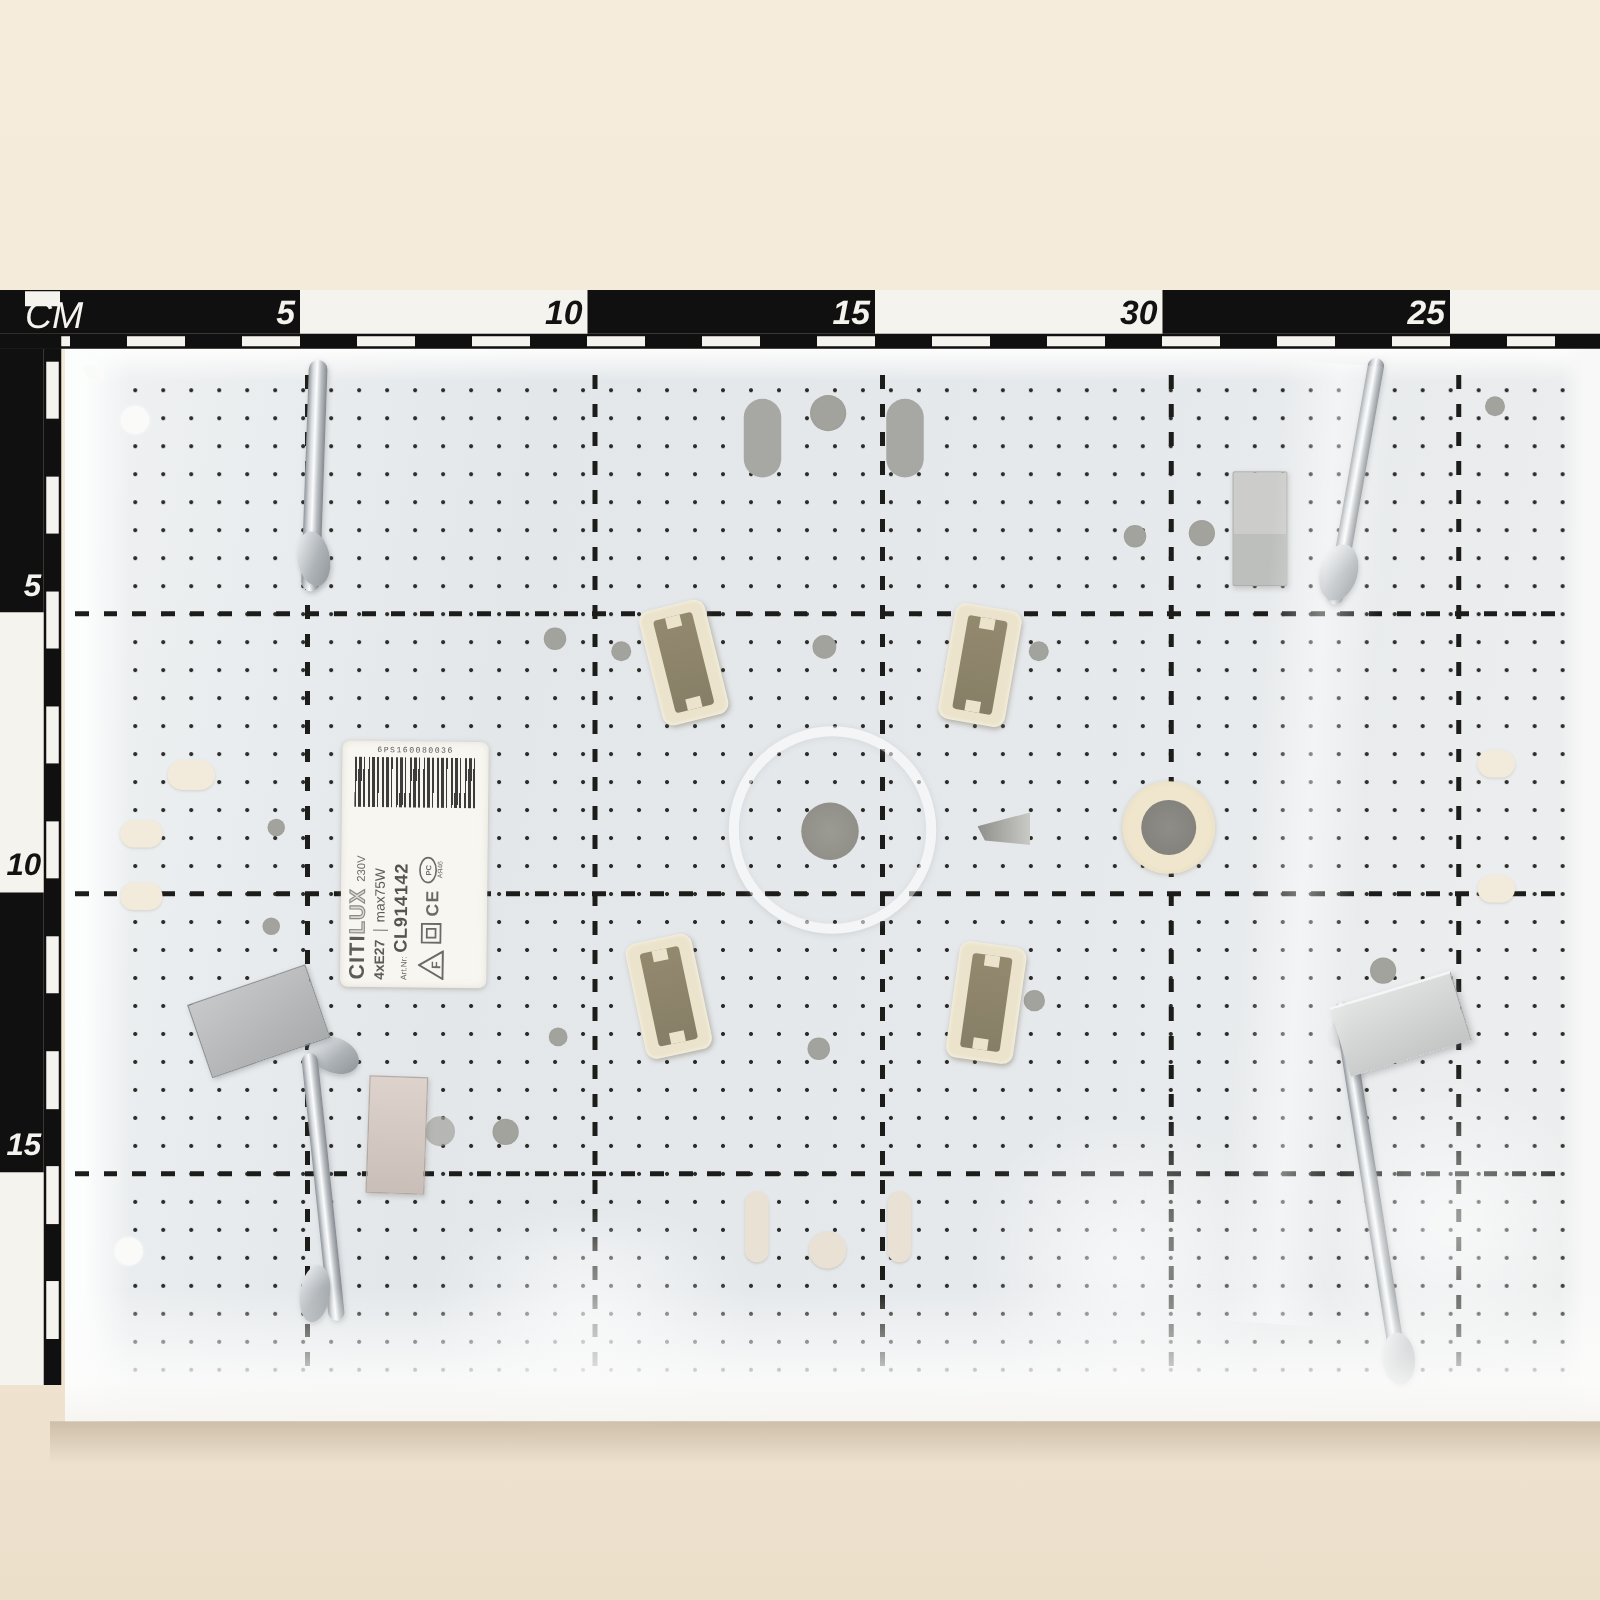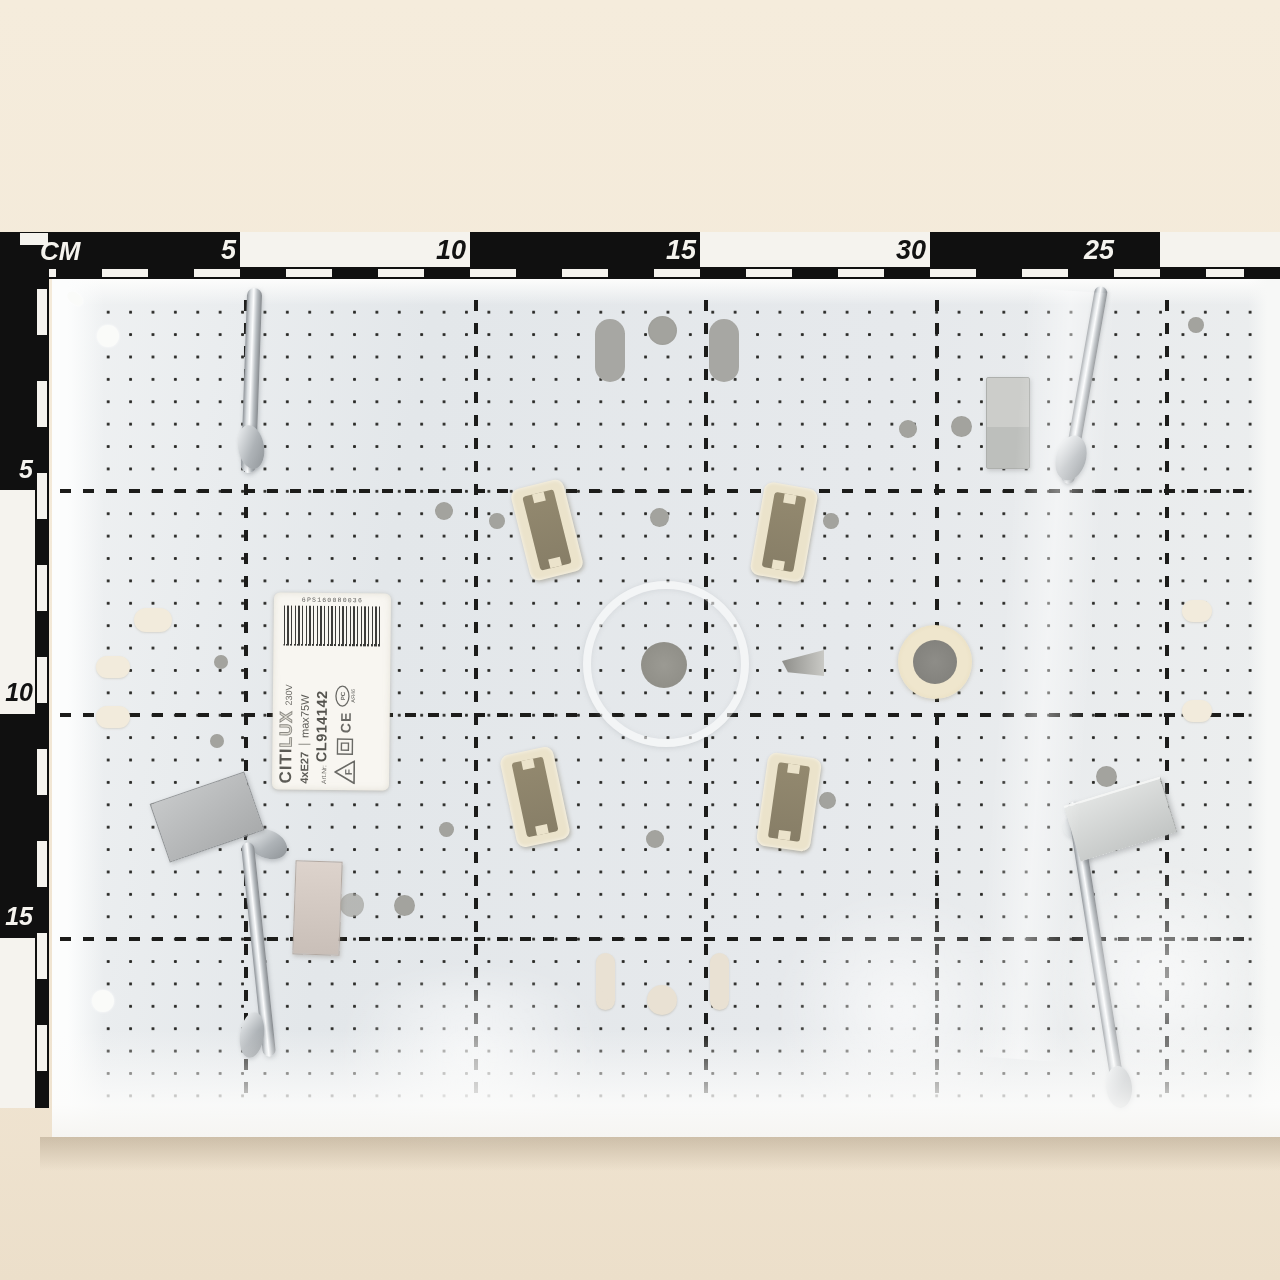--- a/index.html
+++ b/index.html
@@ -242,26 +242,26 @@
     <div class="abs blk" style="left:0;top:232px;width:240px;height:35px"></div>
     <div class="abs wht" style="left:240px;top:232px;width:230px;height:35px"></div>
     <div class="abs blk" style="left:470px;top:232px;width:230px;height:35px"></div>
     <div class="abs wht" style="left:700px;top:232px;width:230px;height:35px"></div>
     <div class="abs blk" style="left:930px;top:232px;width:230px;height:35px"></div>
     <div class="abs wht" style="left:1160px;top:232px;width:120px;height:35px"></div>
     <div class="abs wht" style="left:20px;top:233px;width:28px;height:12px"></div>
     <div id="top-tickband" class="abs">
         <div class="ticks"></div>
       </div>
-    <div class="abs" style="left:40px;top:236px;font-style:italic;font-size:26px;font-weight:bold;color:#f5f3ee">CM</div>
+    <div class="abs" style="left:20px;top:236px;font-style:italic;font-size:30px;font-weight:normal;color:#f5f3ee">CM</div>
     <div class="abs scale-num on-black" style="left:170px;top:234px;width:66px">5</div>
     <div class="abs scale-num on-white" style="left:400px;top:234px;width:66px">10</div>
     <div class="abs scale-num on-black" style="left:630px;top:234px;width:66px">15</div>
     <div class="abs scale-num on-white" style="left:860px;top:234px;width:66px">30</div>
-    <div class="abs scale-num on-black" style="left:1048px;top:234px;width:66px">25</div>
+    <div class="abs scale-num on-black" style="left:1090px;top:234px;width:66px">25</div>
   </div>
 
   <div>
     <div class="abs blk" style="left:0;top:267px;width:49px;height:12px"></div>
     <div class="abs blk" style="left:0;top:279px;width:35px;height:211px"></div>
     <div class="abs wht" style="left:0;top:490px;width:35px;height:224px"></div>
     <div class="abs blk" style="left:0;top:714px;width:35px;height:224px"></div>
     <div class="abs wht" style="left:0;top:938px;width:35px;height:170px"></div>
     <div id="left-tickband" class="abs">
         <div class="ticks"></div>

